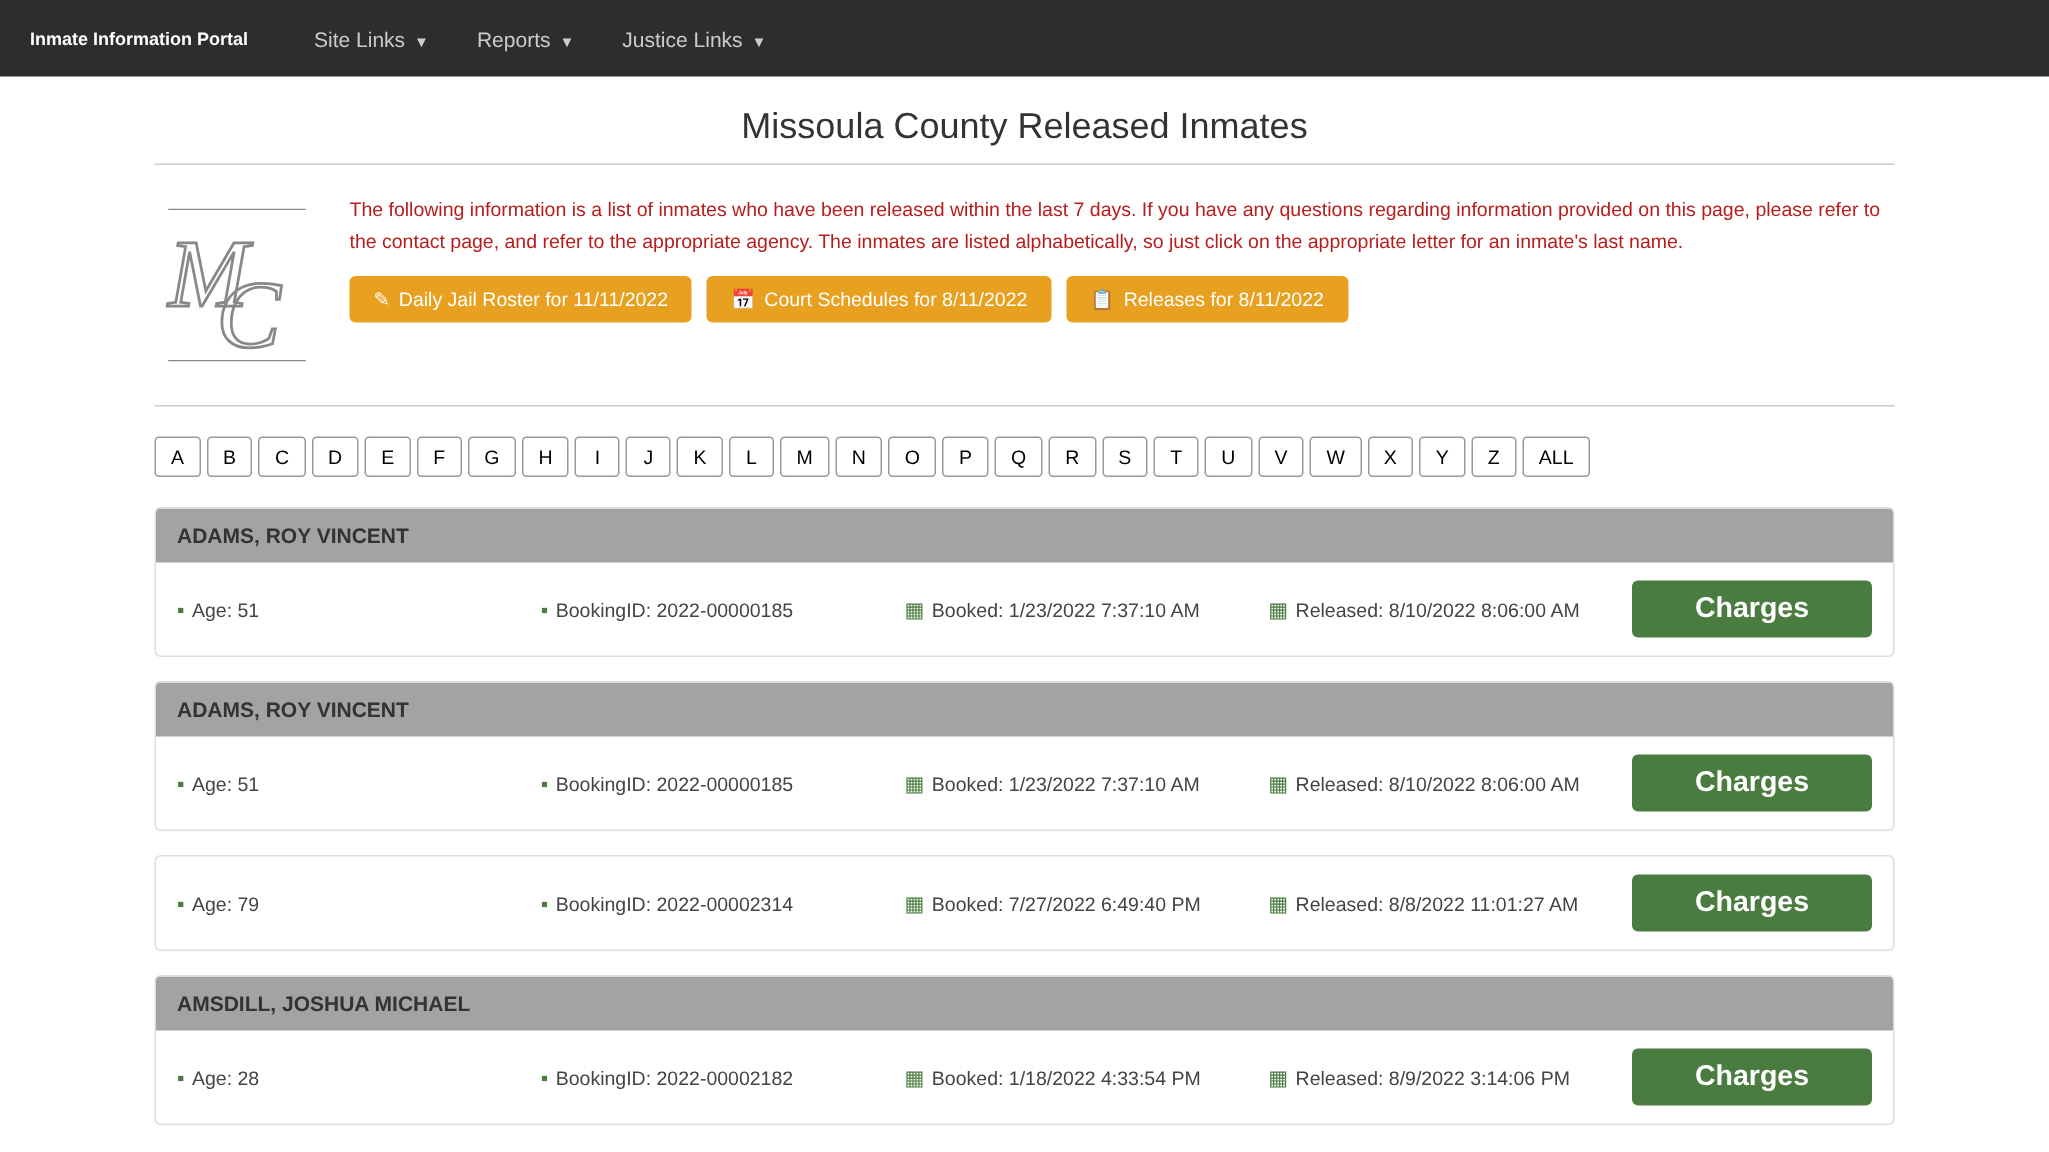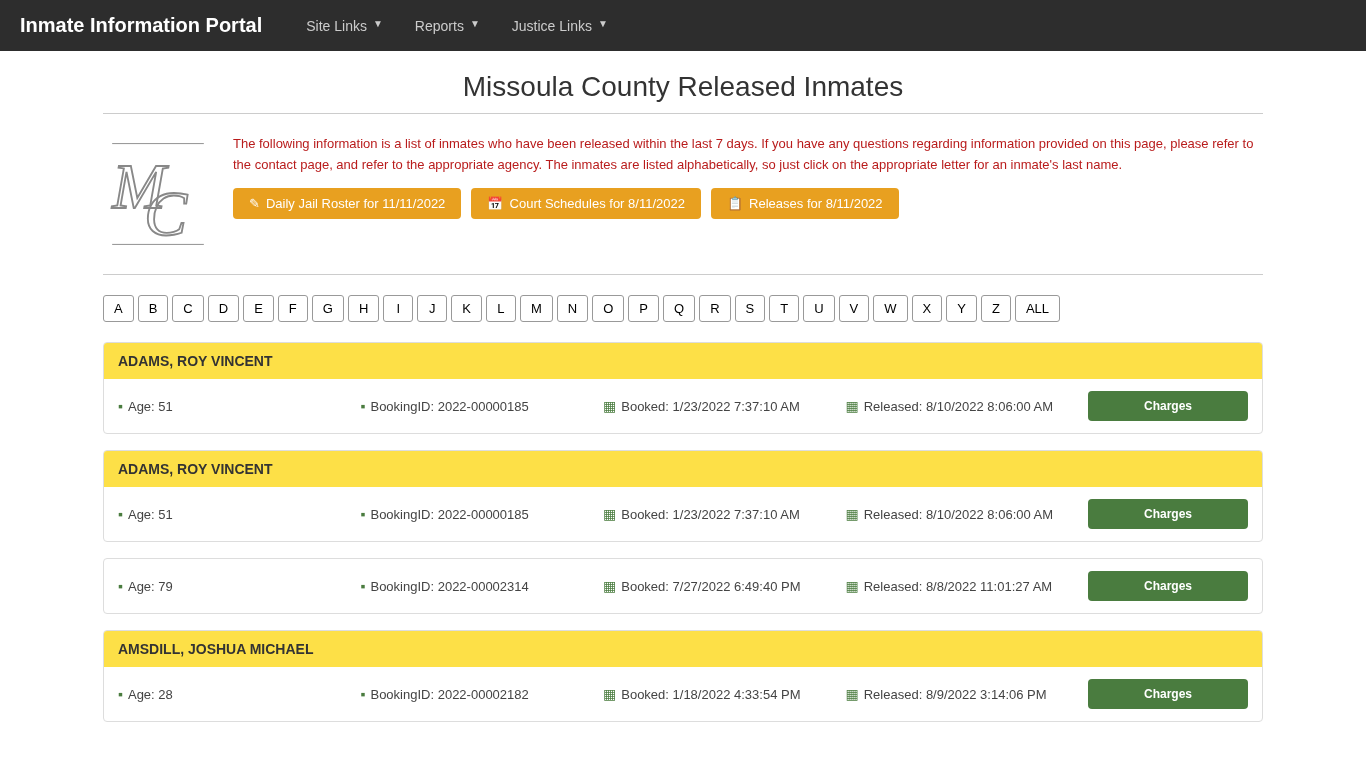--- a/index.html
+++ b/index.html
@@ -8,51 +8,51 @@
     
     nav {
       background: #2d2d2d;
       padding: 0 20px;
       display: flex;
       align-items: center;
       height: 51px;
     }
     .nav-brand {
       color: #fff;
-      font-size: 20px;
+      font-size: 12px;
       font-weight: bold;
       margin-right: 30px;
       text-decoration: none;
     }
     .nav-items {
       display: flex;
       gap: 4px;
     }
     .nav-item {
       color: #ccc;
       padding: 8px 14px;
       cursor: pointer;
       border-radius: 4px;
       display: flex;
-      align-items: flex-start;
+      align-items: flex-end;
       gap: 6px;
       font-size: 14px;
     }
     .nav-chevron { font-size: 10px; }
 
     
     .main-content {
       max-width: 1200px;
       margin: 0 auto;
       padding: 20px;
     }
 
     .page-title {
       text-align: center;
-      font-size: 28px;
+      font-size: 24px;
       font-weight: normal;
       color: #333;
       margin-bottom: 10px;
     }
     .title-divider {
       border: none;
       border-top: 1px solid #ccc;
       margin-bottom: 20px;
     }
 
@@ -127,21 +127,21 @@
     }
 
     
     .inmate-card {
       border: 1px solid #ddd;
       border-radius: 4px;
       margin-bottom: 16px;
       overflow: hidden;
     }
     .inmate-header {
-      background: #fde047;
+      background: #a3a3a3;
       padding: 10px 14px;
       font-weight: bold;
       font-size: 14px;
       color: #333;
     }
     .inmate-details {
       padding: 12px 14px;
       display: flex;
       align-items: center;
       gap: 10px;
@@ -161,21 +161,21 @@
       font-size: 14px;
       flex-shrink: 0;
     }
     .charges-btn {
       background: #4a7c3f;
       color: #fff;
       border: none;
       padding: 8px 24px;
       border-radius: 4px;
       cursor: pointer;
-      font-size: 12px;
+      font-size: 19px;
       font-weight: bold;
       min-width: 160px;
       flex-shrink: 0;
     }
 
     .info-right {
       flex: 1;
     }
   </style>
 </head>

